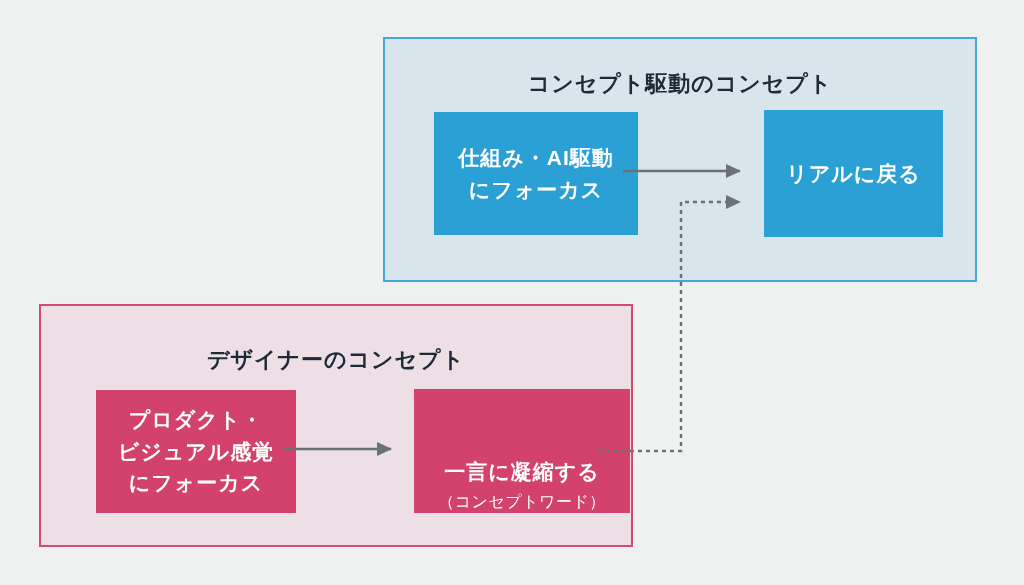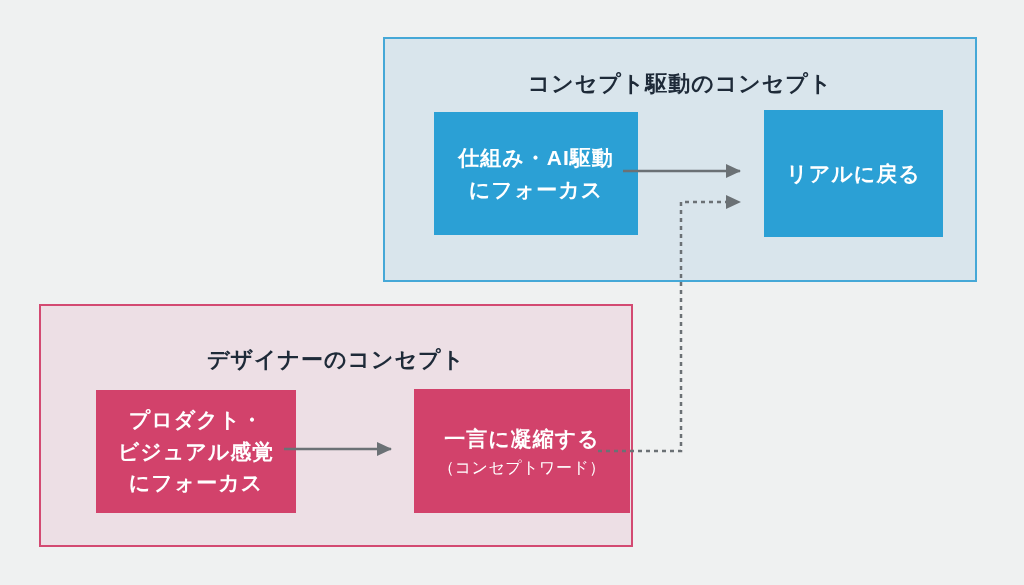--- a/index.html
+++ b/index.html
@@ -32,21 +32,21 @@
   .group-pink .group-title{top:21px;}
   .node{position:absolute;display:flex;flex-direction:column;align-items:center;
     justify-content:center;text-align:center;color:var(--node-text);margin-left:16px;}
   .node-blue{background:var(--blue-node-bg);}
   .node-pink{background:var(--pink-node-bg);}
   .node-line,.node-main{font-size:21px;font-weight:bold;line-height:1.5;letter-spacing:1px;}
   .node-sub{font-size:16px;font-weight:500;line-height:1.4;margin-top:3px;letter-spacing:0.5px;}
   .node-ai-focus{left:33px;top:73px;width:204px;height:123px;}
   .node-back-to-real{left:363px;top:71px;width:179px;height:127px;}
   .node-product-focus{left:39px;top:84px;width:200px;height:123px;}
-  .node-concept-word{left:357px;top:83px;width:216px;height:124px;}
+  .node-concept-word{left:357px;top:83px;width:216px;height:124px;justify-content:flex-end;}
   .connectors{position:absolute;left:0;top:0;width:1024px;height:585px;pointer-events:none;}
   .connectors .stroke{stroke:var(--connector);stroke-width:2.5;fill:none;}
   .connectors .dotted{stroke-dasharray:4 4;}
   .pill{position:absolute;left:643px;top:329px;width:116px;height:37px;
     background:var(--pill-bg);border-radius:19px;display:flex;align-items:center;
     justify-content:center;font-size:20px;font-weight:bold;color:var(--text-dark);
     letter-spacing:1px;}
 </style>
 </head>
 <body>

